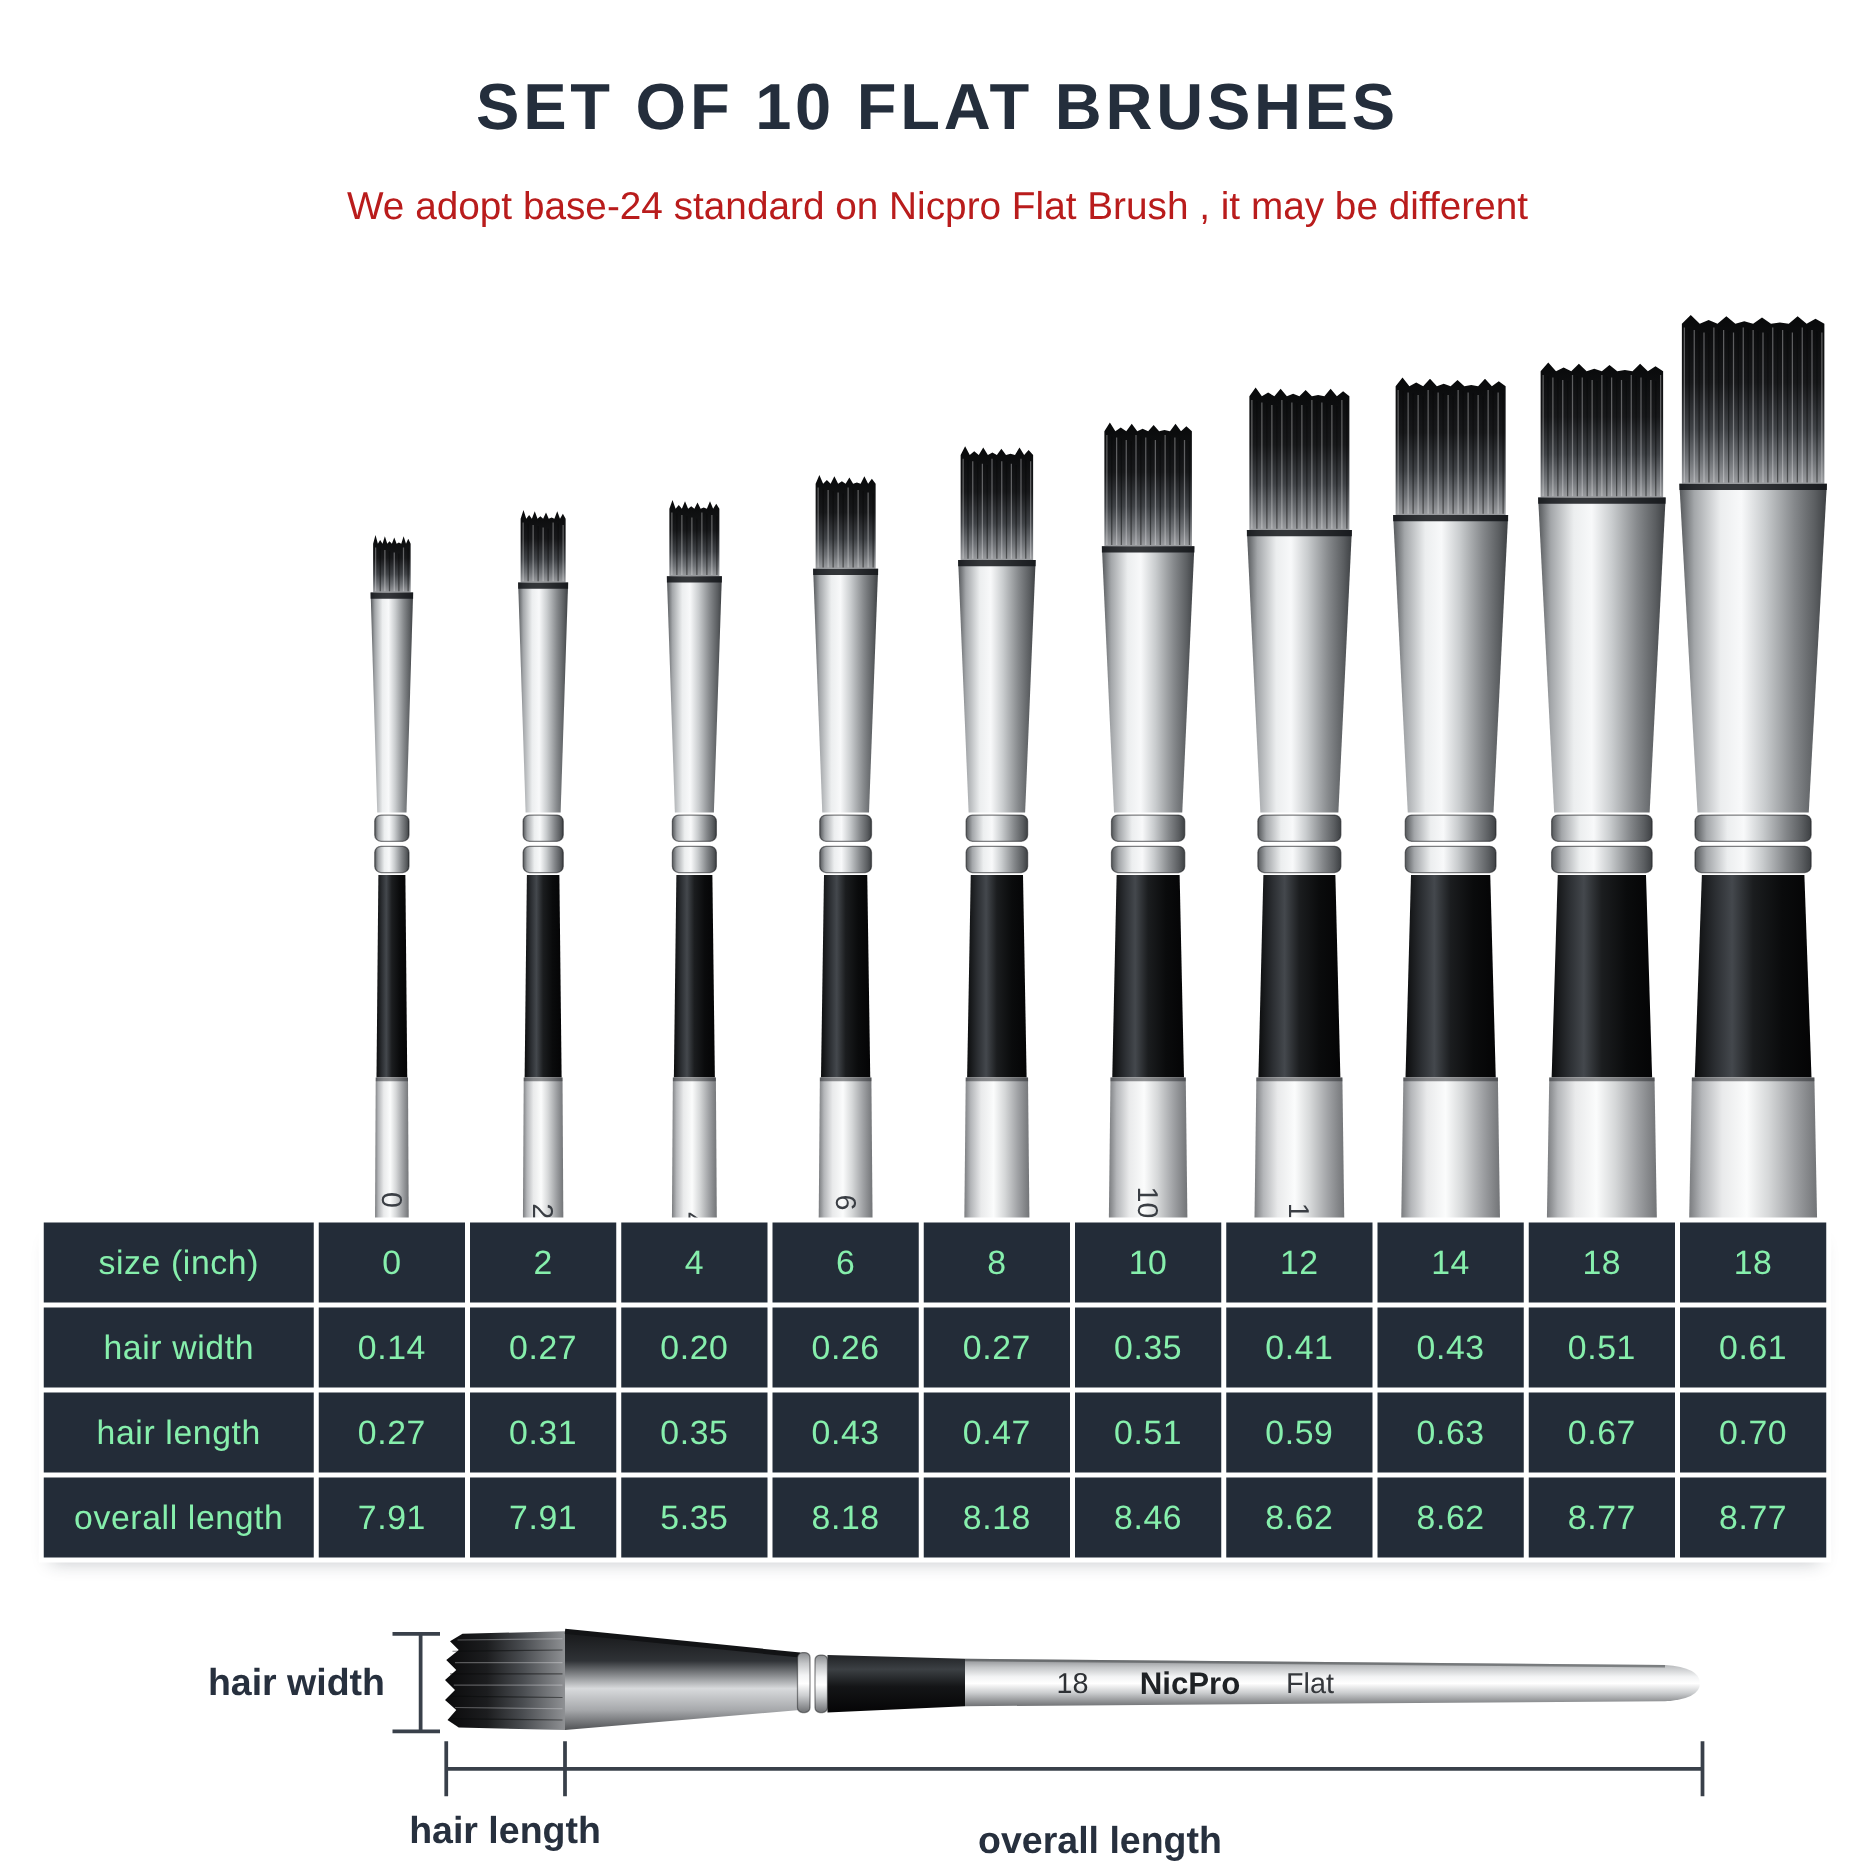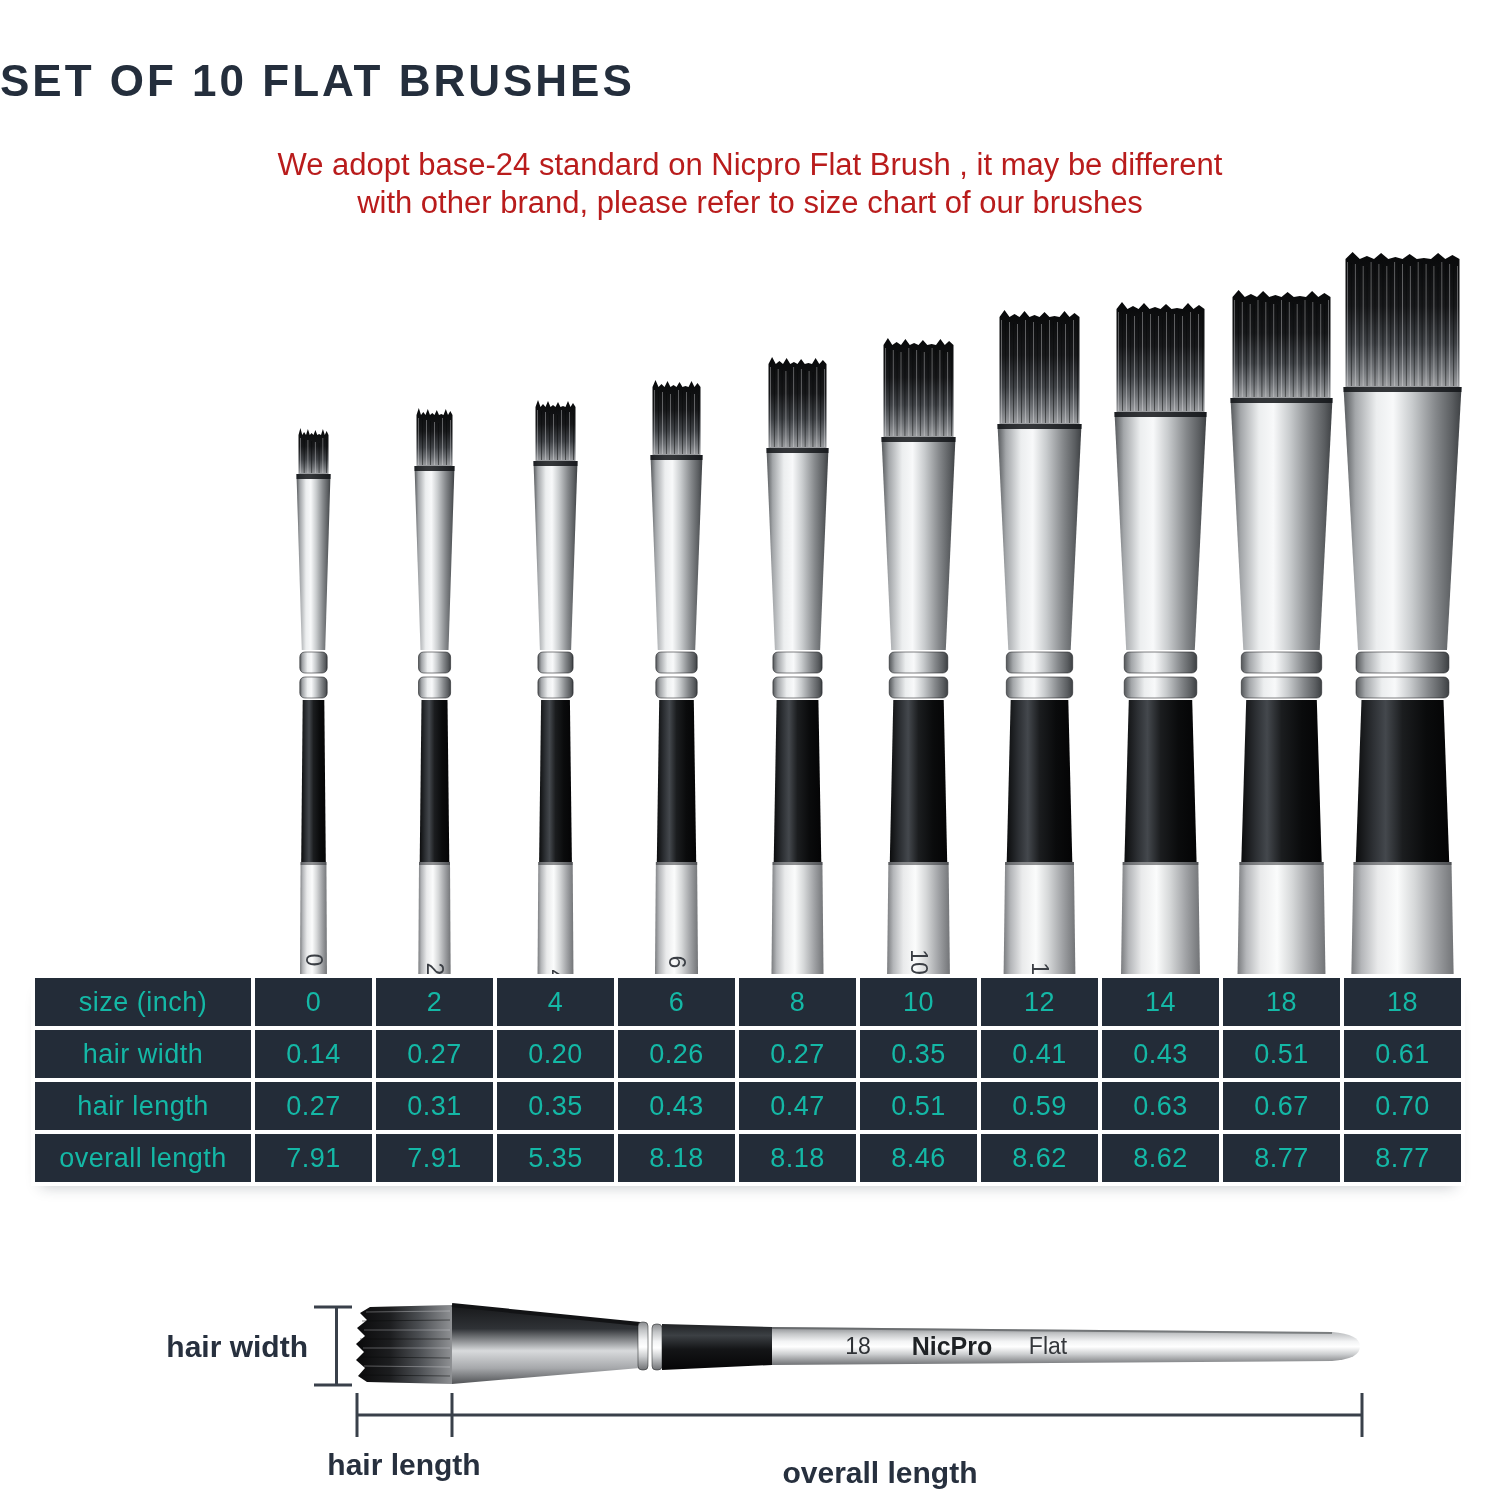--- a/index.html
+++ b/index.html
@@ -1,40 +1,40 @@
 <!DOCTYPE html>
 <html><head>
 <meta charset="utf-8">
 <style>
   html,body{margin:0;padding:0;background:#fff;}
   .canvas{position:relative;width:1500px;height:1500px;background:#ffffff;overflow:hidden;
           font-family:"Liberation Sans",sans-serif;}
-  h1.title{position:absolute;top:56px;left:0;width:100%;margin:0;
-           font-size:44px;font-weight:bold;letter-spacing:3px;color:#242e3c;}
+  h1.title{position:absolute;top:56px;left:0;width:100%;margin:0;text-align:center;
+           font-size:52px;font-weight:bold;letter-spacing:3px;color:#242e3c;}
   .subtitle{position:absolute;top:146px;left:0;width:100%;margin:0;text-align:center;
             font-size:31px;line-height:38px;color:#b91c1c;}
   svg.lineup{position:absolute;left:0;top:0;}
   table.sizechart{position:absolute;left:31px;top:974px;width:1434px;table-layout:fixed;
                   border-collapse:separate;border-spacing:4px;background:#ffffff;
                   box-shadow:0 10px 14px -10px rgba(30,40,55,0.28);}
-  table.sizechart td{background:#232c38;color:#14b8a6;text-align:center;vertical-align:middle;
-                     height:48px;padding:0;font-size:27px;letter-spacing:0.5px;}
+  table.sizechart td{background:#232c38;color:#86efac;text-align:center;vertical-align:middle;
+                     height:64px;padding:0;font-size:27px;letter-spacing:0.5px;}
   svg.diagram{position:absolute;left:0;top:1280px;}
   .dlabel{position:absolute;font-size:30px;font-weight:bold;color:#27303e;}
   .dl-hw{top:1330px;left:108px;width:200px;text-align:right;}
   .dl-hl{top:1448px;left:294px;width:220px;text-align:center;}
   .dl-ol{top:1456px;left:758px;width:244px;text-align:center;}
 </style>
 </head>
 <body>
 
 <div class="canvas">
 
   <h1 class="title">SET OF 10 FLAT BRUSHES</h1>
-  <p class="subtitle"><span>We adopt base-24 standard on Nicpro Flat Brush , it may be different</span><br><span>with other brand, please refer to size chart of our brushes</span></p>
+  <p class="subtitle"><span>We adopt base-24 standard on Nicpro Flat Brush , it may be different</span><br></p>
 
   <svg class="lineup" id="brush-lineup" width="1500" height="980" viewBox="0 0 1500 980">
     <defs>
       <linearGradient id="gbr" x1="0" y1="0" x2="0" y2="1">
         <stop offset="0" stop-color="#08090a"></stop>
           <stop offset="0.4" stop-color="#17181a"></stop>
         <stop offset="0.68" stop-color="#3f4246"></stop>
           <stop offset="0.86" stop-color="#6f7276"></stop>
         <stop offset="1" stop-color="#9b9da0"></stop>
       </linearGradient>

